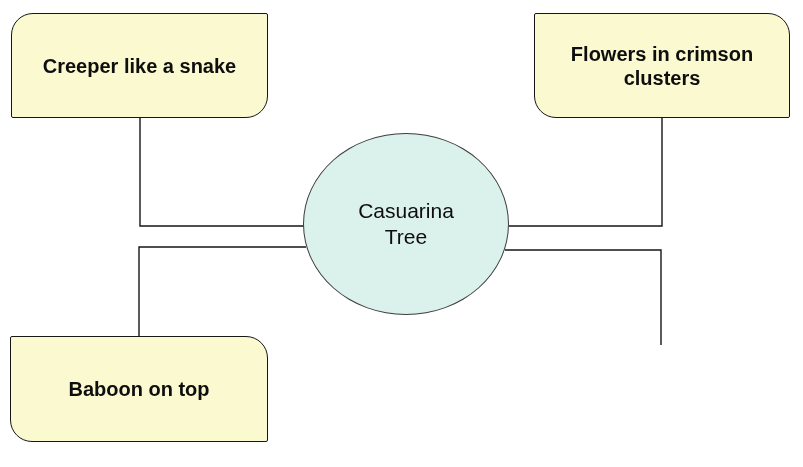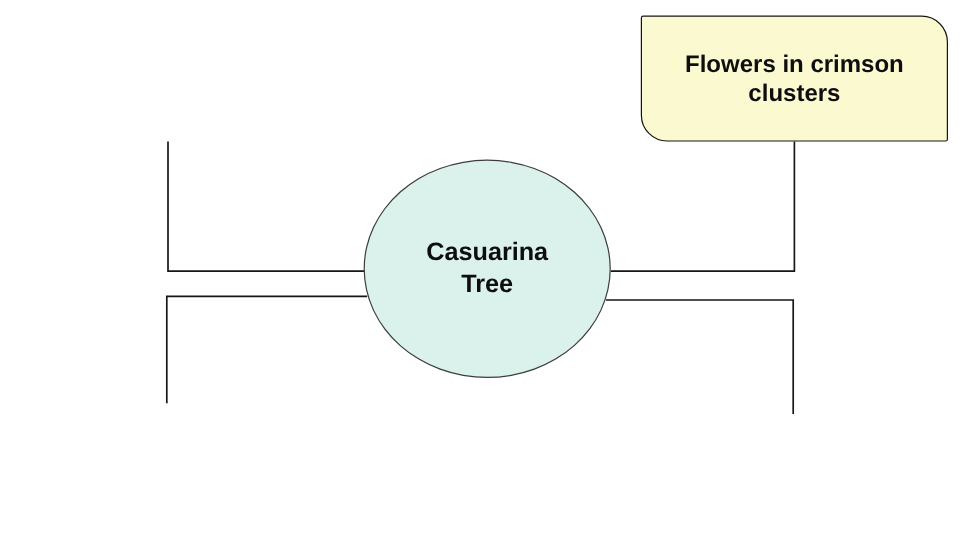--- a/index.html
+++ b/index.html
@@ -57,21 +57,21 @@
     top: 133px;
     width: 206px;
     height: 182px;
     background: var(--center-fill, #daf1ec);
     border: 1.6px solid var(--center-border, #3d3d3d);
     border-radius: 50%;
     display: flex;
     align-items: center;
     justify-content: flex-end;
     text-align: center;
-    font-weight: bold;
+    font-weight: normal;
     font-size: 21px;
     line-height: 1.25;
     color: var(--text, #0e0e0e);
   }
   .center-node .label {
     display: block;
     width: 140px;
     margin: 0 auto;
   }
 </style>
@@ -80,24 +80,30 @@
 
 <div class="canvas">
 
   <svg class="connectors" viewBox="0 0 803 467" xmlns="http://www.w3.org/2000/svg">
     <polyline points="140,118 140,226 304,226"></polyline>
     <polyline points="139,336 139,247 306,247"></polyline>
     <polyline points="662,118 662,226 509,226"></polyline>
     <polyline points="661,345 661,250 505,250"></polyline>
   </svg>
 
+  <div class="node node-tl corner-a">
+    <span class="label">Creeper like a snake</span>
+  </div>
 
   <div class="node node-tr corner-b">
     <span class="label">Flowers in crimson clusters</span>
   </div>
 
+  <div class="node node-bl corner-b">
+    <span class="label">Baboon on top</span>
+  </div>
 
 
   <div class="center-node">
     <span class="label">Casuarina Tree</span>
   </div>
 
 </div>
 
 </body></html>

